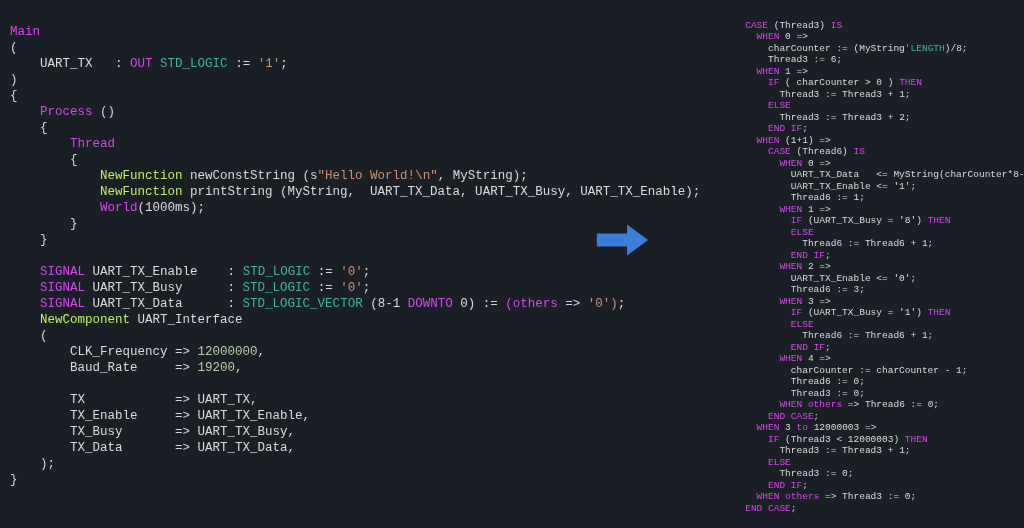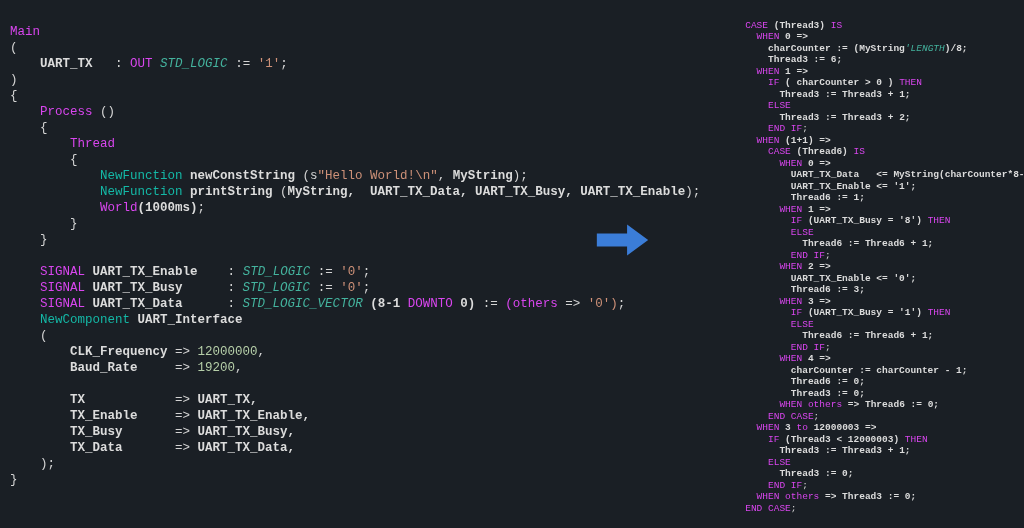--- a/index.html
+++ b/index.html
@@ -38,23 +38,23 @@
     top: 220px;
     width: 55px;
     height: 40px;
     display: flex;
     align-items: center;
     justify-content: center;
   }
   .arrow svg { width: 55px; height: 40px; }
   
   .kw   { color: #d946ef; }        
-  .nf   { color: #14b8a6; }        
-  .ty   { color: #44b39e; font-style: italic; }        
-  .id   { color: #dcdcdc; font-weight: bold; }        
+  .nf   { color: #bef264; }        
+  .ty   { color: #44b39e; }        
+  .id   { color: #dcdcdc; }        
   .str  { color: #ce9178; }        
   .num  { color: #b5cea8; }        
   .op   { color: #d4d4d4; }
 </style>
 </head>
 <body>
 
 <div class="container">
 
 <div class="pane-left">

